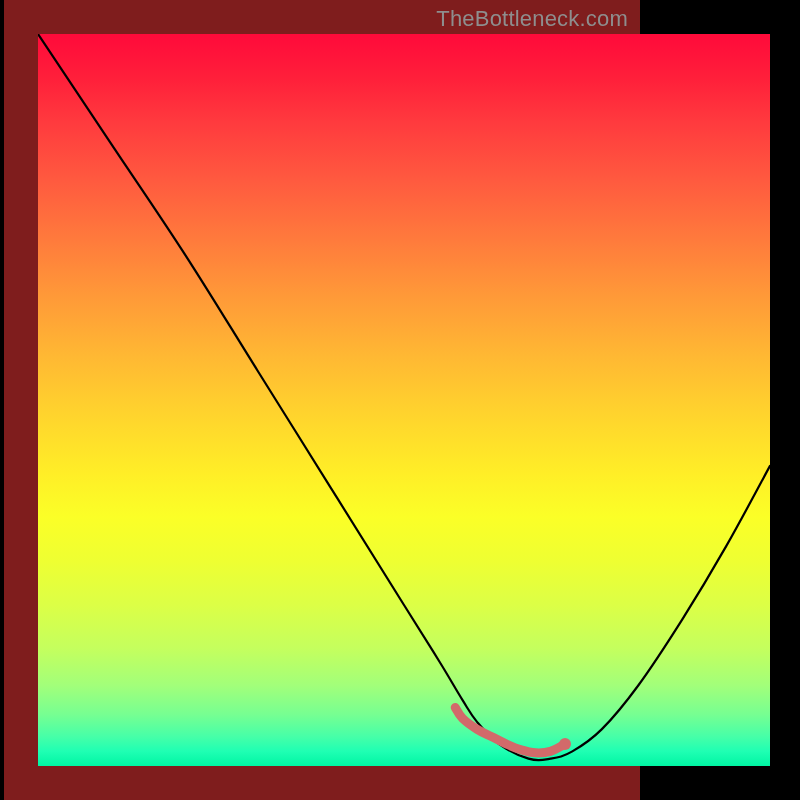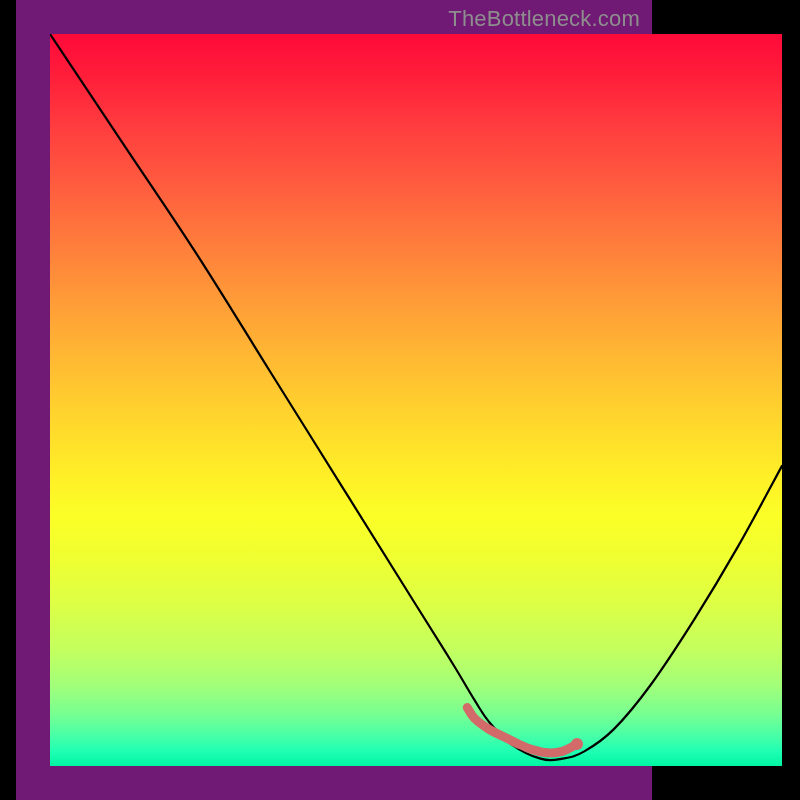--- a/index.html
+++ b/index.html
@@ -5,25 +5,25 @@
   html, body {
     margin: 0;
     padding: 0;
     width: 800px;
     height: 800px;
     background: #000;
     overflow: hidden;
   }
   .frame {
     position: absolute;
-    left: 16px;
+    left: 4px;
     top: 0;
     width: 636px;
     height: 800px;
-    background: #701a75;
+    background: #7f1d1d;
   }
   .watermark {
     position: absolute;
     top: 6px;
     right: 12px;
     font-family: Arial, Helvetica, sans-serif;
     font-size: 22px;
     font-weight: 400;
     color: #8e8e8e;
     letter-spacing: 0.2px;

